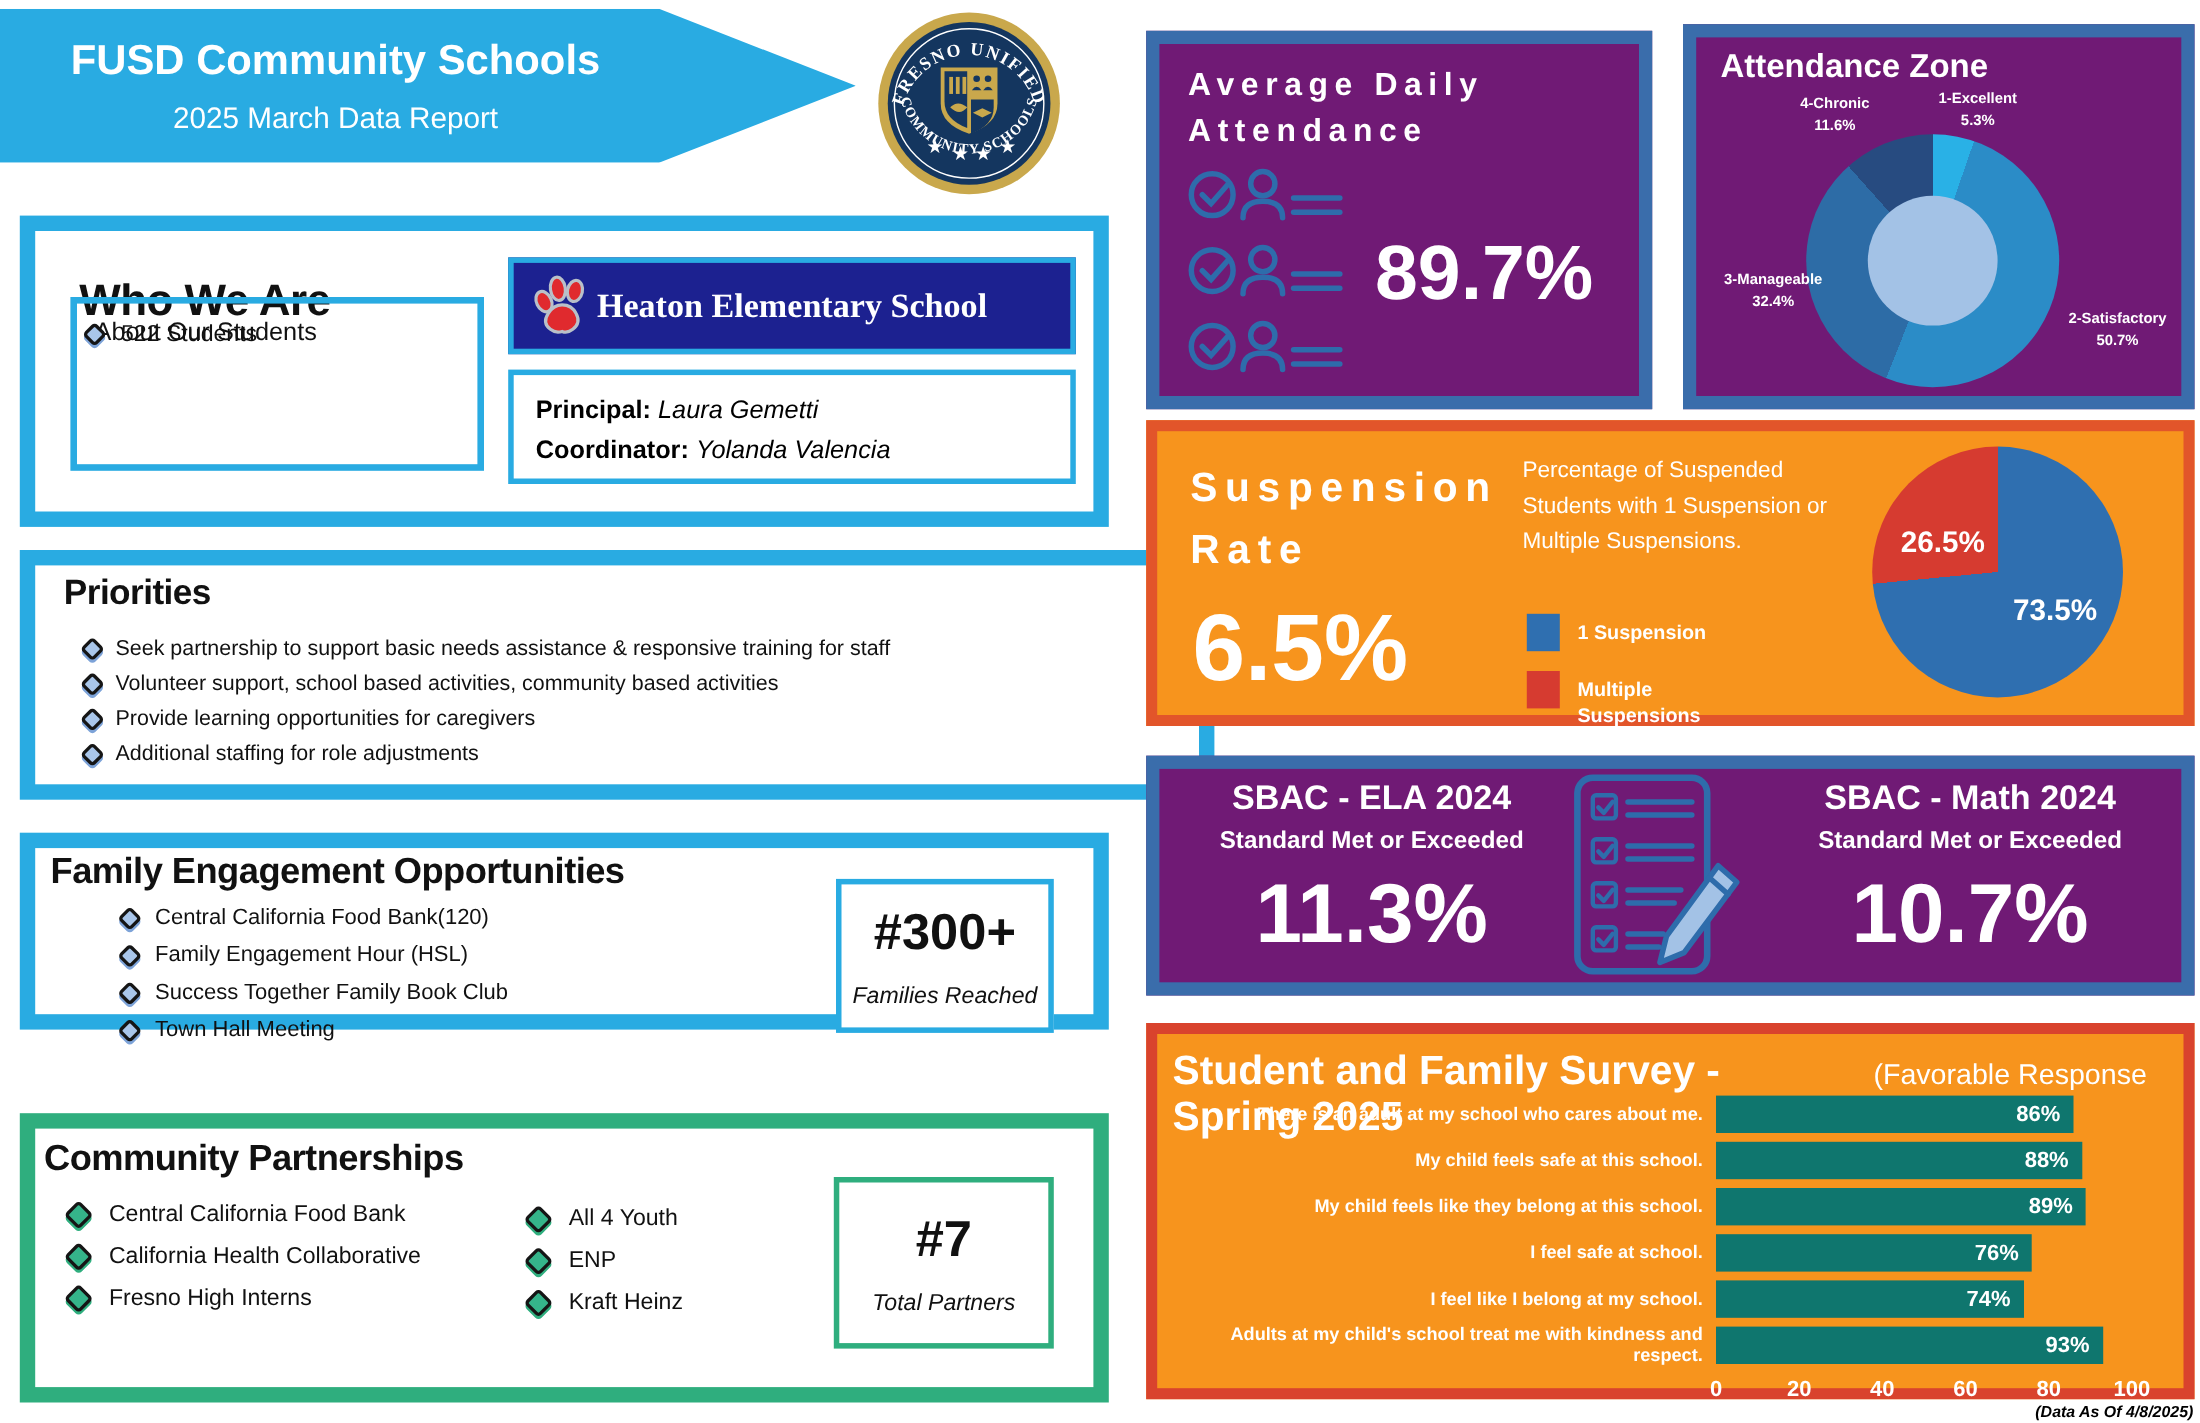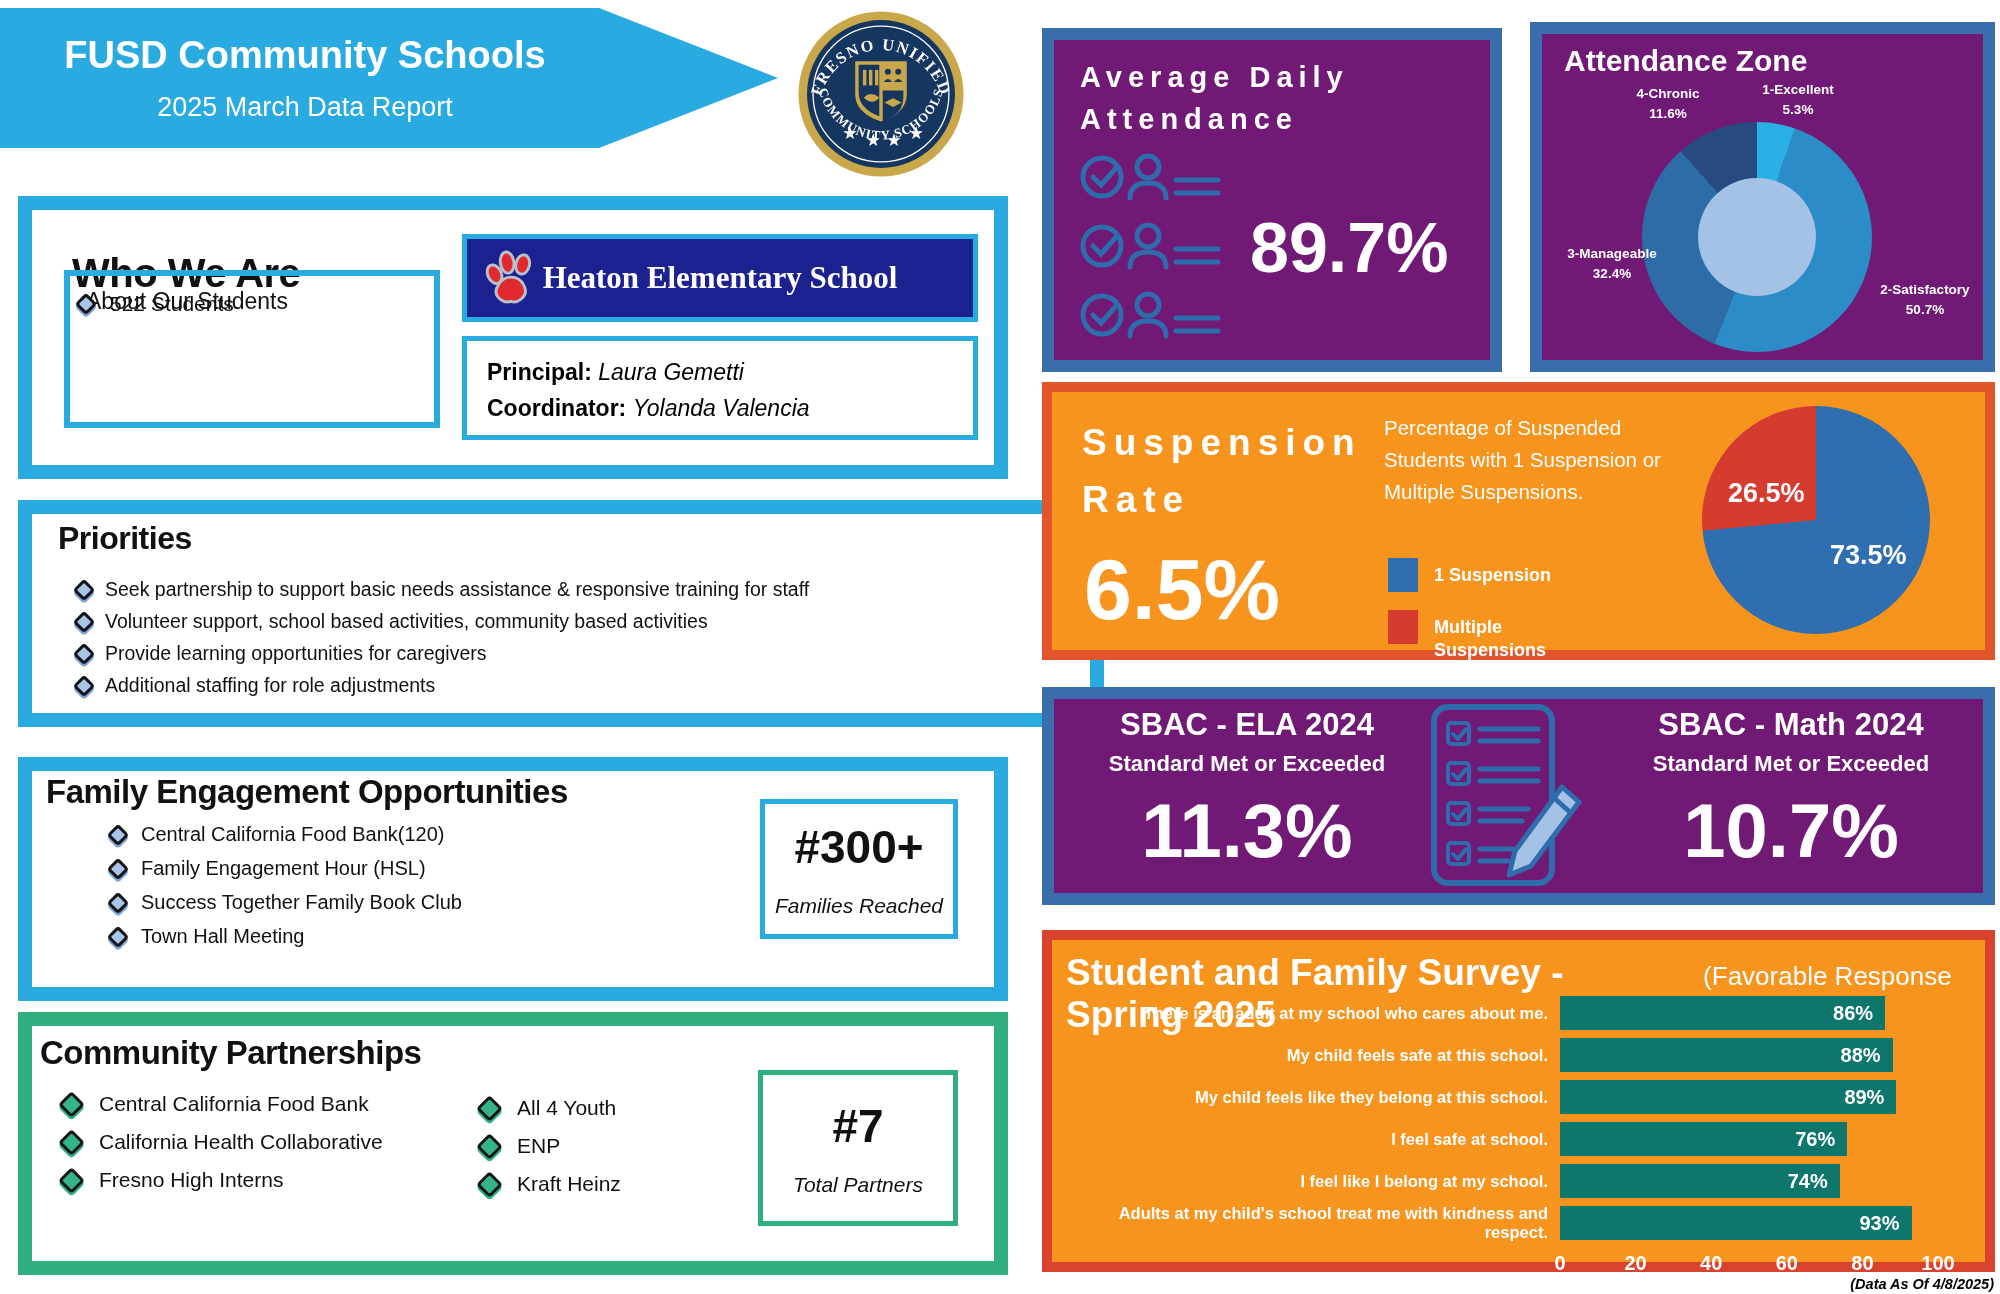--- a/index.html
+++ b/index.html
@@ -46,21 +46,21 @@
   .staff-box b { font-weight: bold; }
   .staff-box i { font-style: italic; }
 
   
   #priorities { left: 18px; top: 500px; width: 1086px; height: 227px; padding-left: 36px; }
   #priorities .section-title { position: absolute; left: 26px; top: 6px; font-size: 32px; }
   #priorities .bullet-row { position: absolute; left: 44px; gap: 13px; }
   #priorities .label { font-size: 19.5px; }
 
   
-  #family { left: 18px; top: 757px; width: 990px; height: 244px; }
+  #family { left: 18px; top: 757px; width: 990px; height: 179px; }
   #family .section-title { position: absolute; left: 14px; top: 2px; font-size: 33px; }
   #family .bullet-row { position: absolute; left: 78px; gap: 15px; }
   #family .label { font-size: 20px; }
   .stat-box { position: absolute; border: 5px solid #29abe2; background: #fff; text-align: center;
     display: flex; flex-direction: column; justify-content: center; align-items: center; gap: 20px; }
   .stat-box.green { border-color: #2fae7e; }
   .stat-value { font-size: 46px; font-weight: bold; color: #111; }
   .stat-label { font-size: 21px; font-style: italic; color: #111; }
   #family .stat-box { left: 728px; top: 28px; width: 198px; height: 140px; }
 

